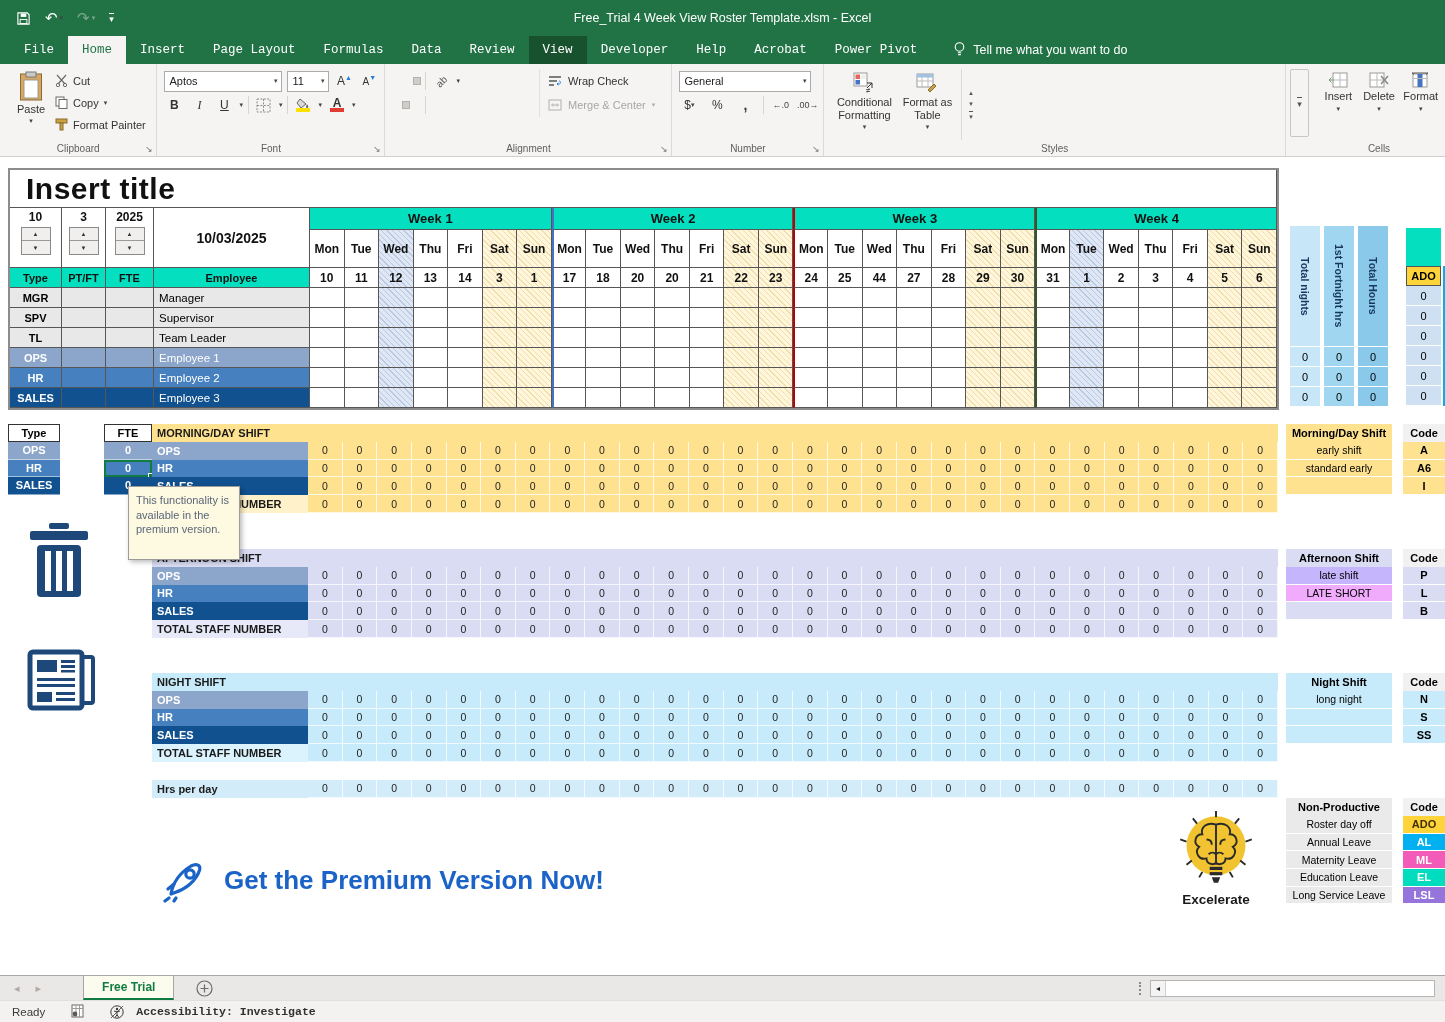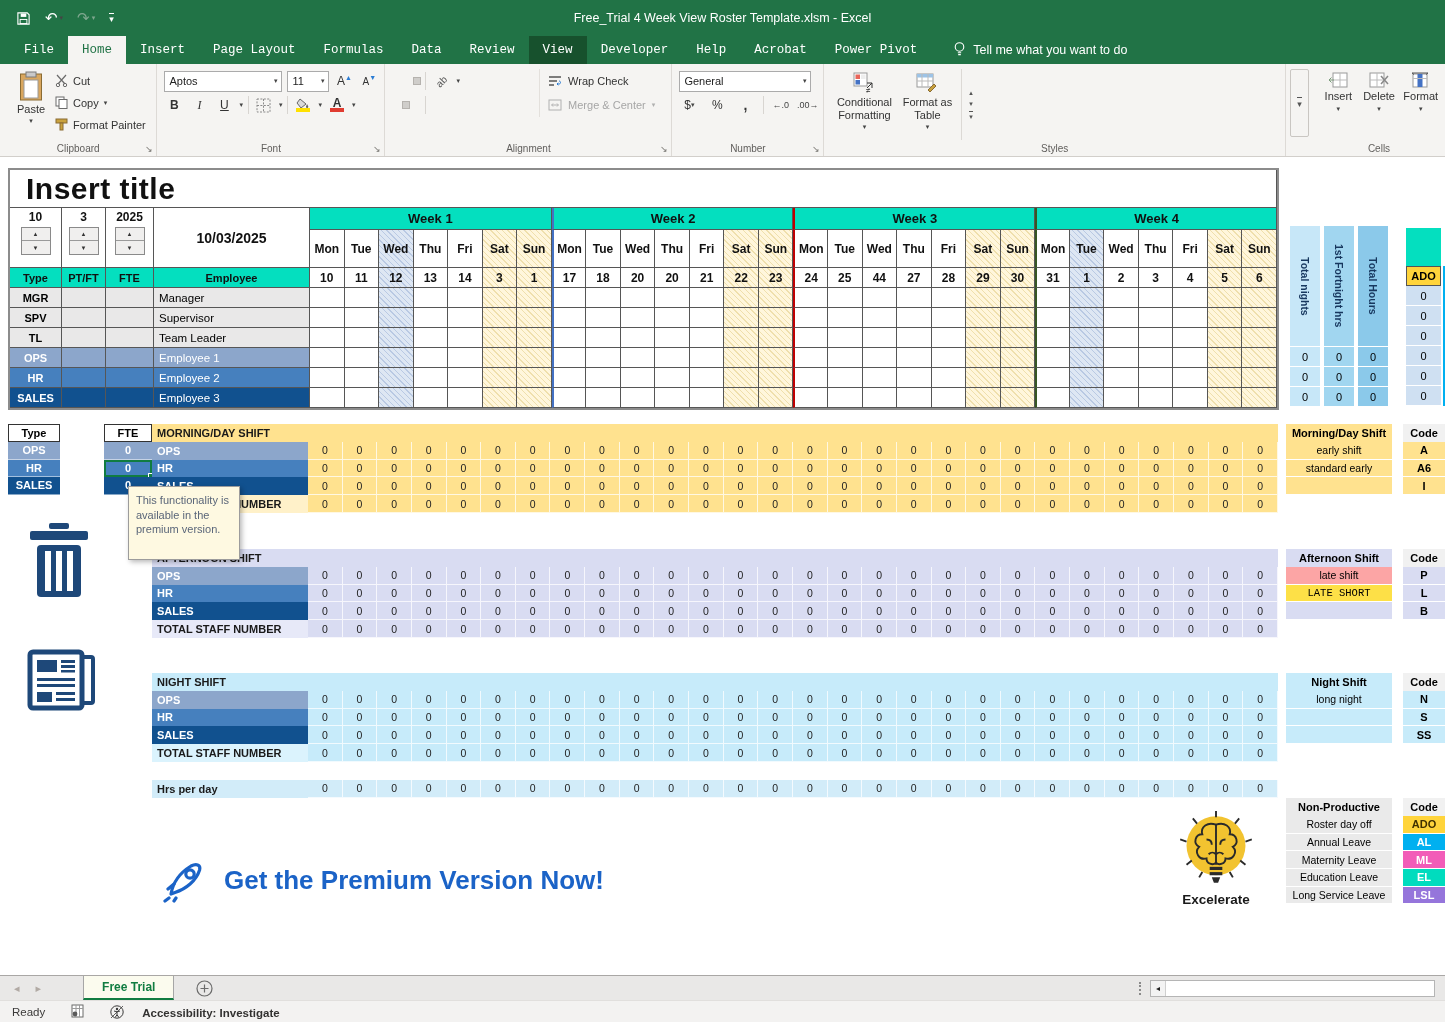--- a/index.html
+++ b/index.html
@@ -148,21 +148,21 @@
   .tb-dots { margin-left:auto; display:flex; align-items:center; padding-right:8px; }
   .dotcol { width:5px; height:13px; border-left:2px dotted #8A8A8A; margin-right:6px; }
   .hscroll { width:285px; height:17px; background:#fff; border:1px solid #B5B5B5; display:flex; align-items:center; margin-right:2px; }
   .hscroll .sbt { width:15px; height:15px; background:#F3F3F3; border-right:1px solid #CFCFCF;
     display:flex; align-items:center; justify-content:center; font-size:8px; color:#222; }
 
   
   #statusbar { position:absolute; top:1000px; left:0; width:1445px; height:22px; background:#F3F2F1;
     border-top:1px solid #E1DFDD; display:flex; align-items:center; gap:26px; padding-left:12px;
     font-size:11.5px; color:#3B3A39; }
-  .acc { display:flex; align-items:flex-end; gap:18px; font-weight:bold; color:#323130; }
+  .acc { display:flex; align-items:flex-start; gap:12px; font-weight:bold; color:#323130;font-family:Liberation Mono, monospace; }
 </style>
 </head>
 <body>
 
 <div class="titlebar">
   <div class="qat">
     <span class="qbtn">
       <svg width="15" height="15" viewBox="0 0 16 16">
           <path d="M2 2h10l2 2v10H2z" fill="none" stroke="#fff" stroke-width="1.2"></path>
           <rect x="5" y="2.7" width="6" height="3.6" fill="#fff"></rect>
@@ -1194,22 +1194,22 @@
       <div class="lg-col lg-codes">
         <div class="lg-codehead">Code</div>
         <div class="lg-cell lg-code" style="background: rgb(255, 226, 143);">A</div>
         <div class="lg-cell lg-code" style="background: rgb(255, 226, 143);">A6</div>
         <div class="lg-cell lg-code" style="background: rgb(255, 226, 143);">I</div>
       </div>
     </div>
   <div id="legend-afternoon" class="legend">
       <div class="lg-col lg-labels">
         <div class="lg-title" style="background: rgb(217, 220, 242);">Afternoon Shift</div>
-        <div class="lg-cell" style="background: #fca5a5;">late shift</div>
-        <div class="lg-cell" style="background: #fde047; font-family: Liberation Mono, monospace;">LATE SHORT</div>
+        <div class="lg-cell" style="background: #c4b5fd;">late shift</div>
+        <div class="lg-cell" style="background: #f0abfc;">LATE SHORT</div>
         <div class="lg-cell" style="background: rgb(217, 220, 242);"></div>
       </div>
       <div class="lg-col lg-codes">
         <div class="lg-codehead">Code</div>
         <div class="lg-cell lg-code" style="background: rgb(217, 220, 242);">P</div>
         <div class="lg-cell lg-code" style="background: rgb(217, 220, 242);">L</div>
         <div class="lg-cell lg-code" style="background: rgb(217, 220, 242);">B</div>
       </div>
     </div>
   <div id="legend-night" class="legend">

